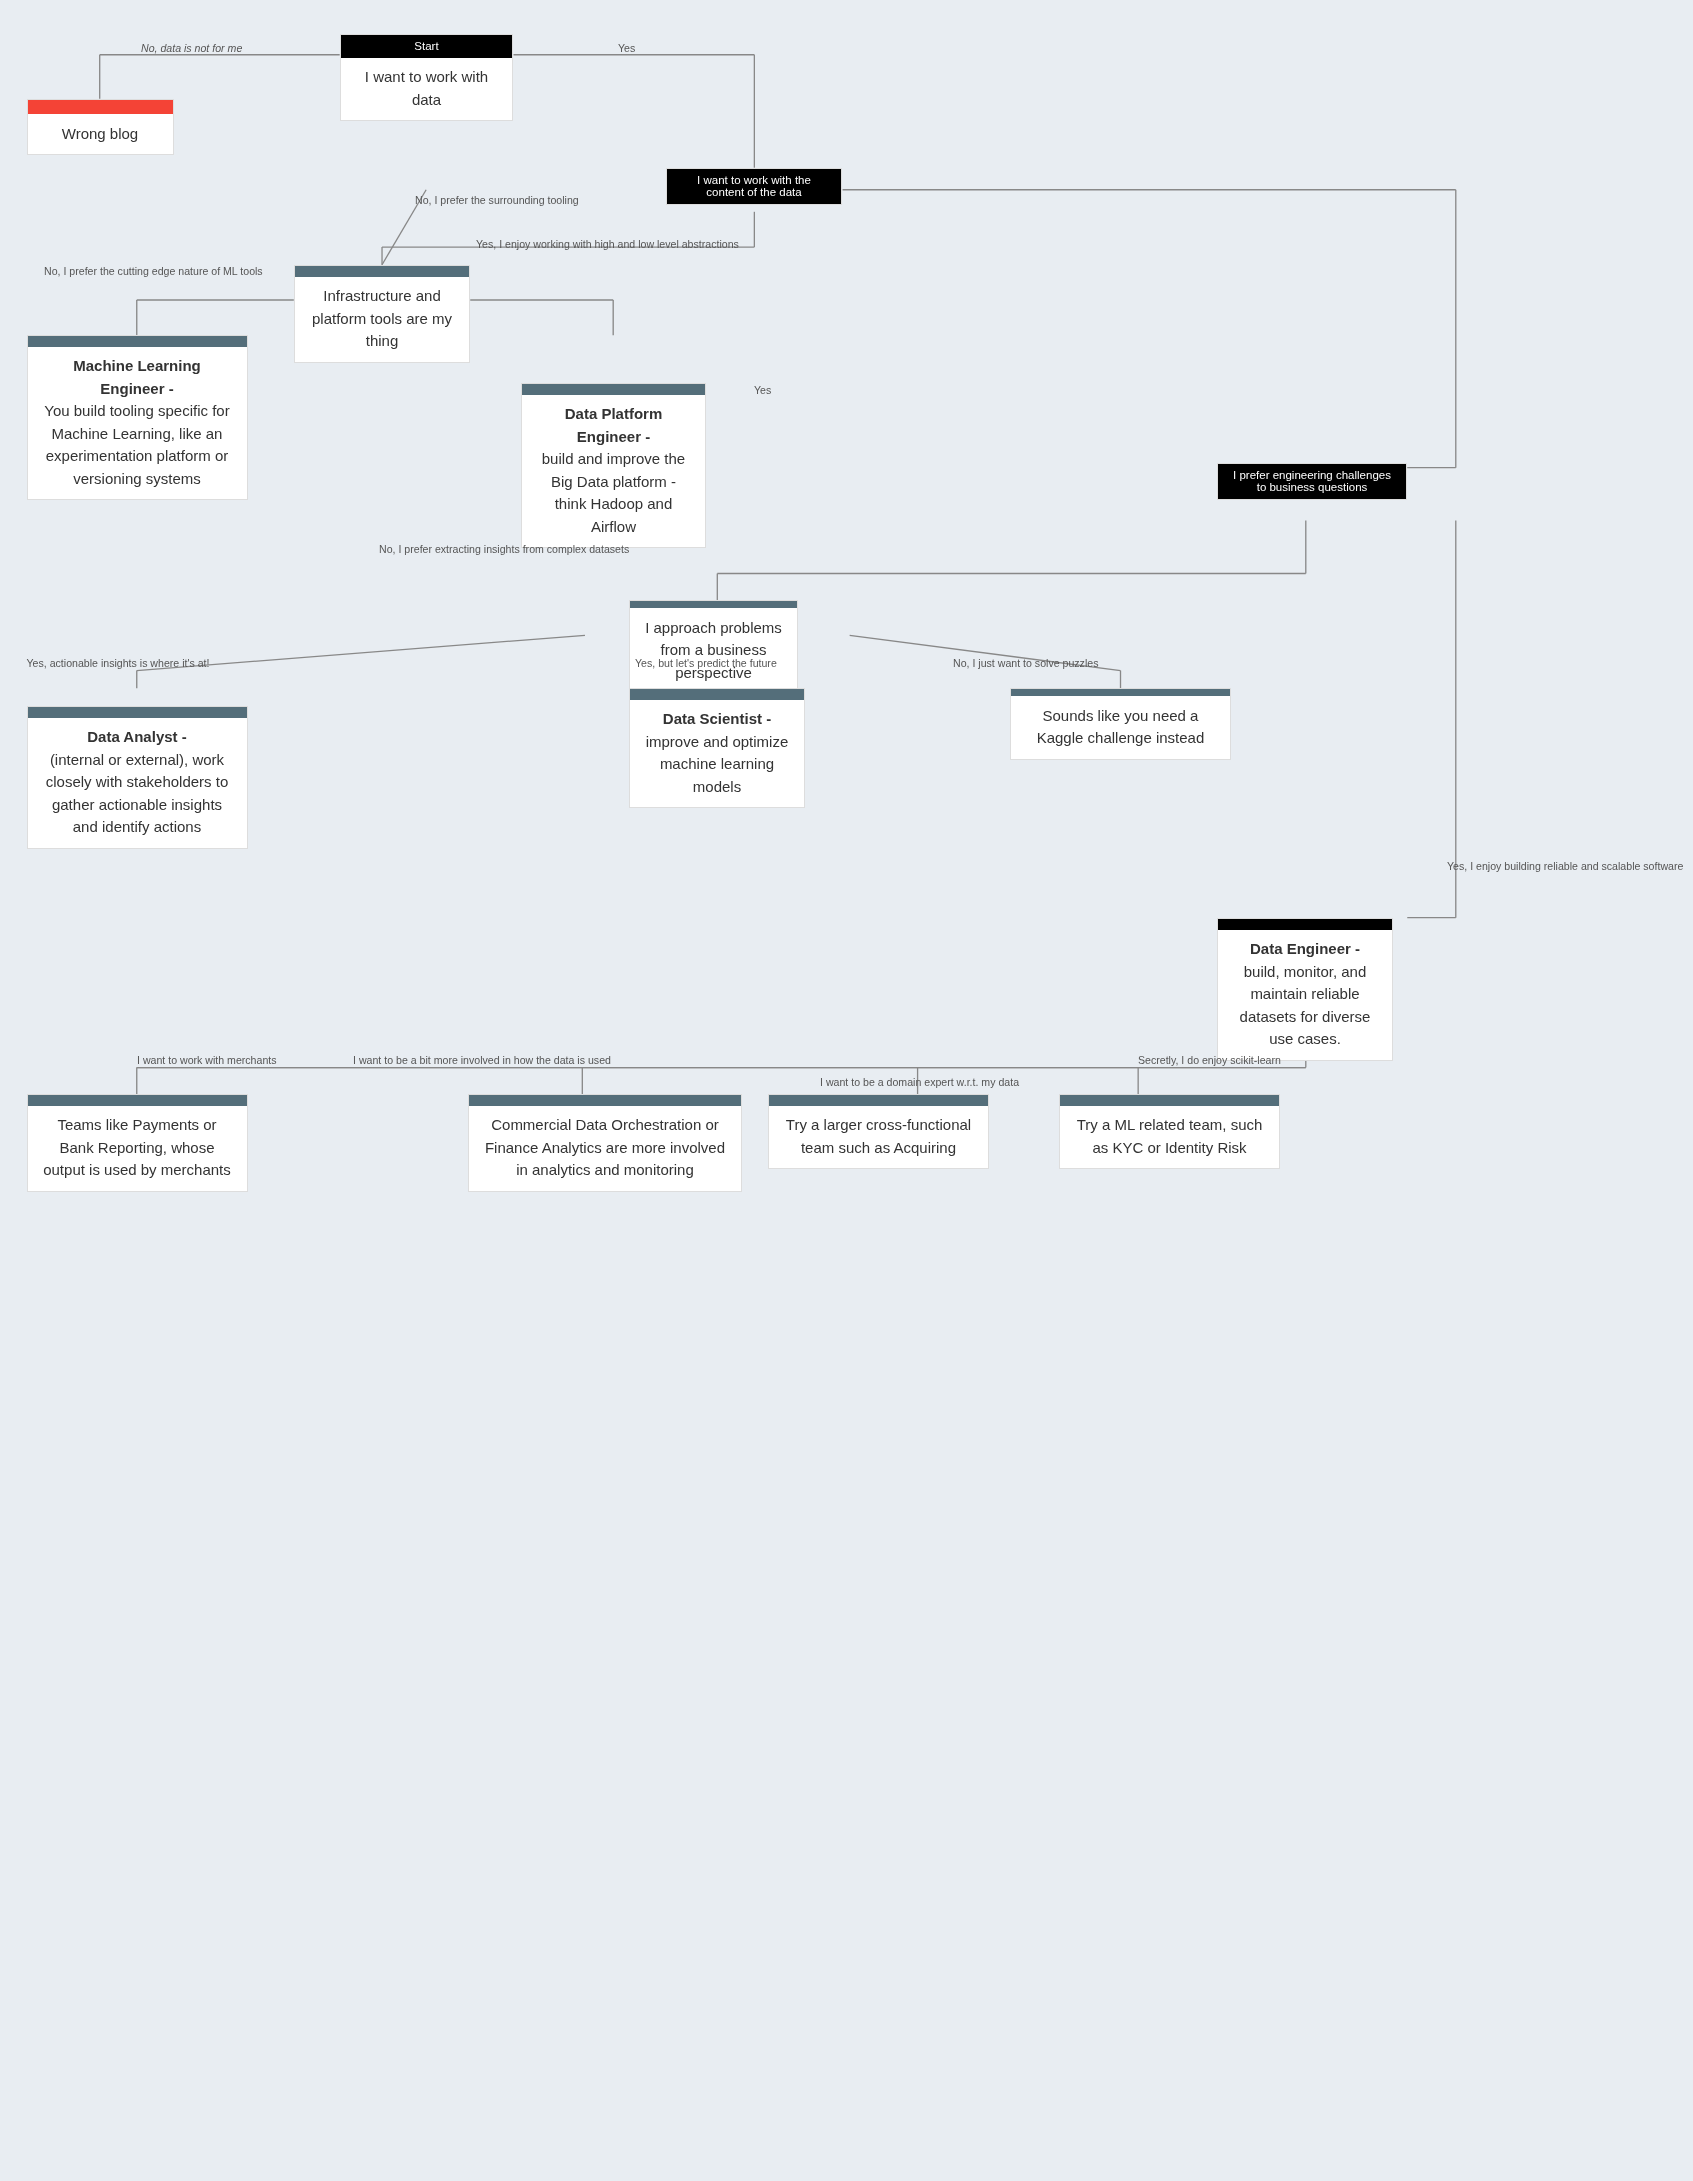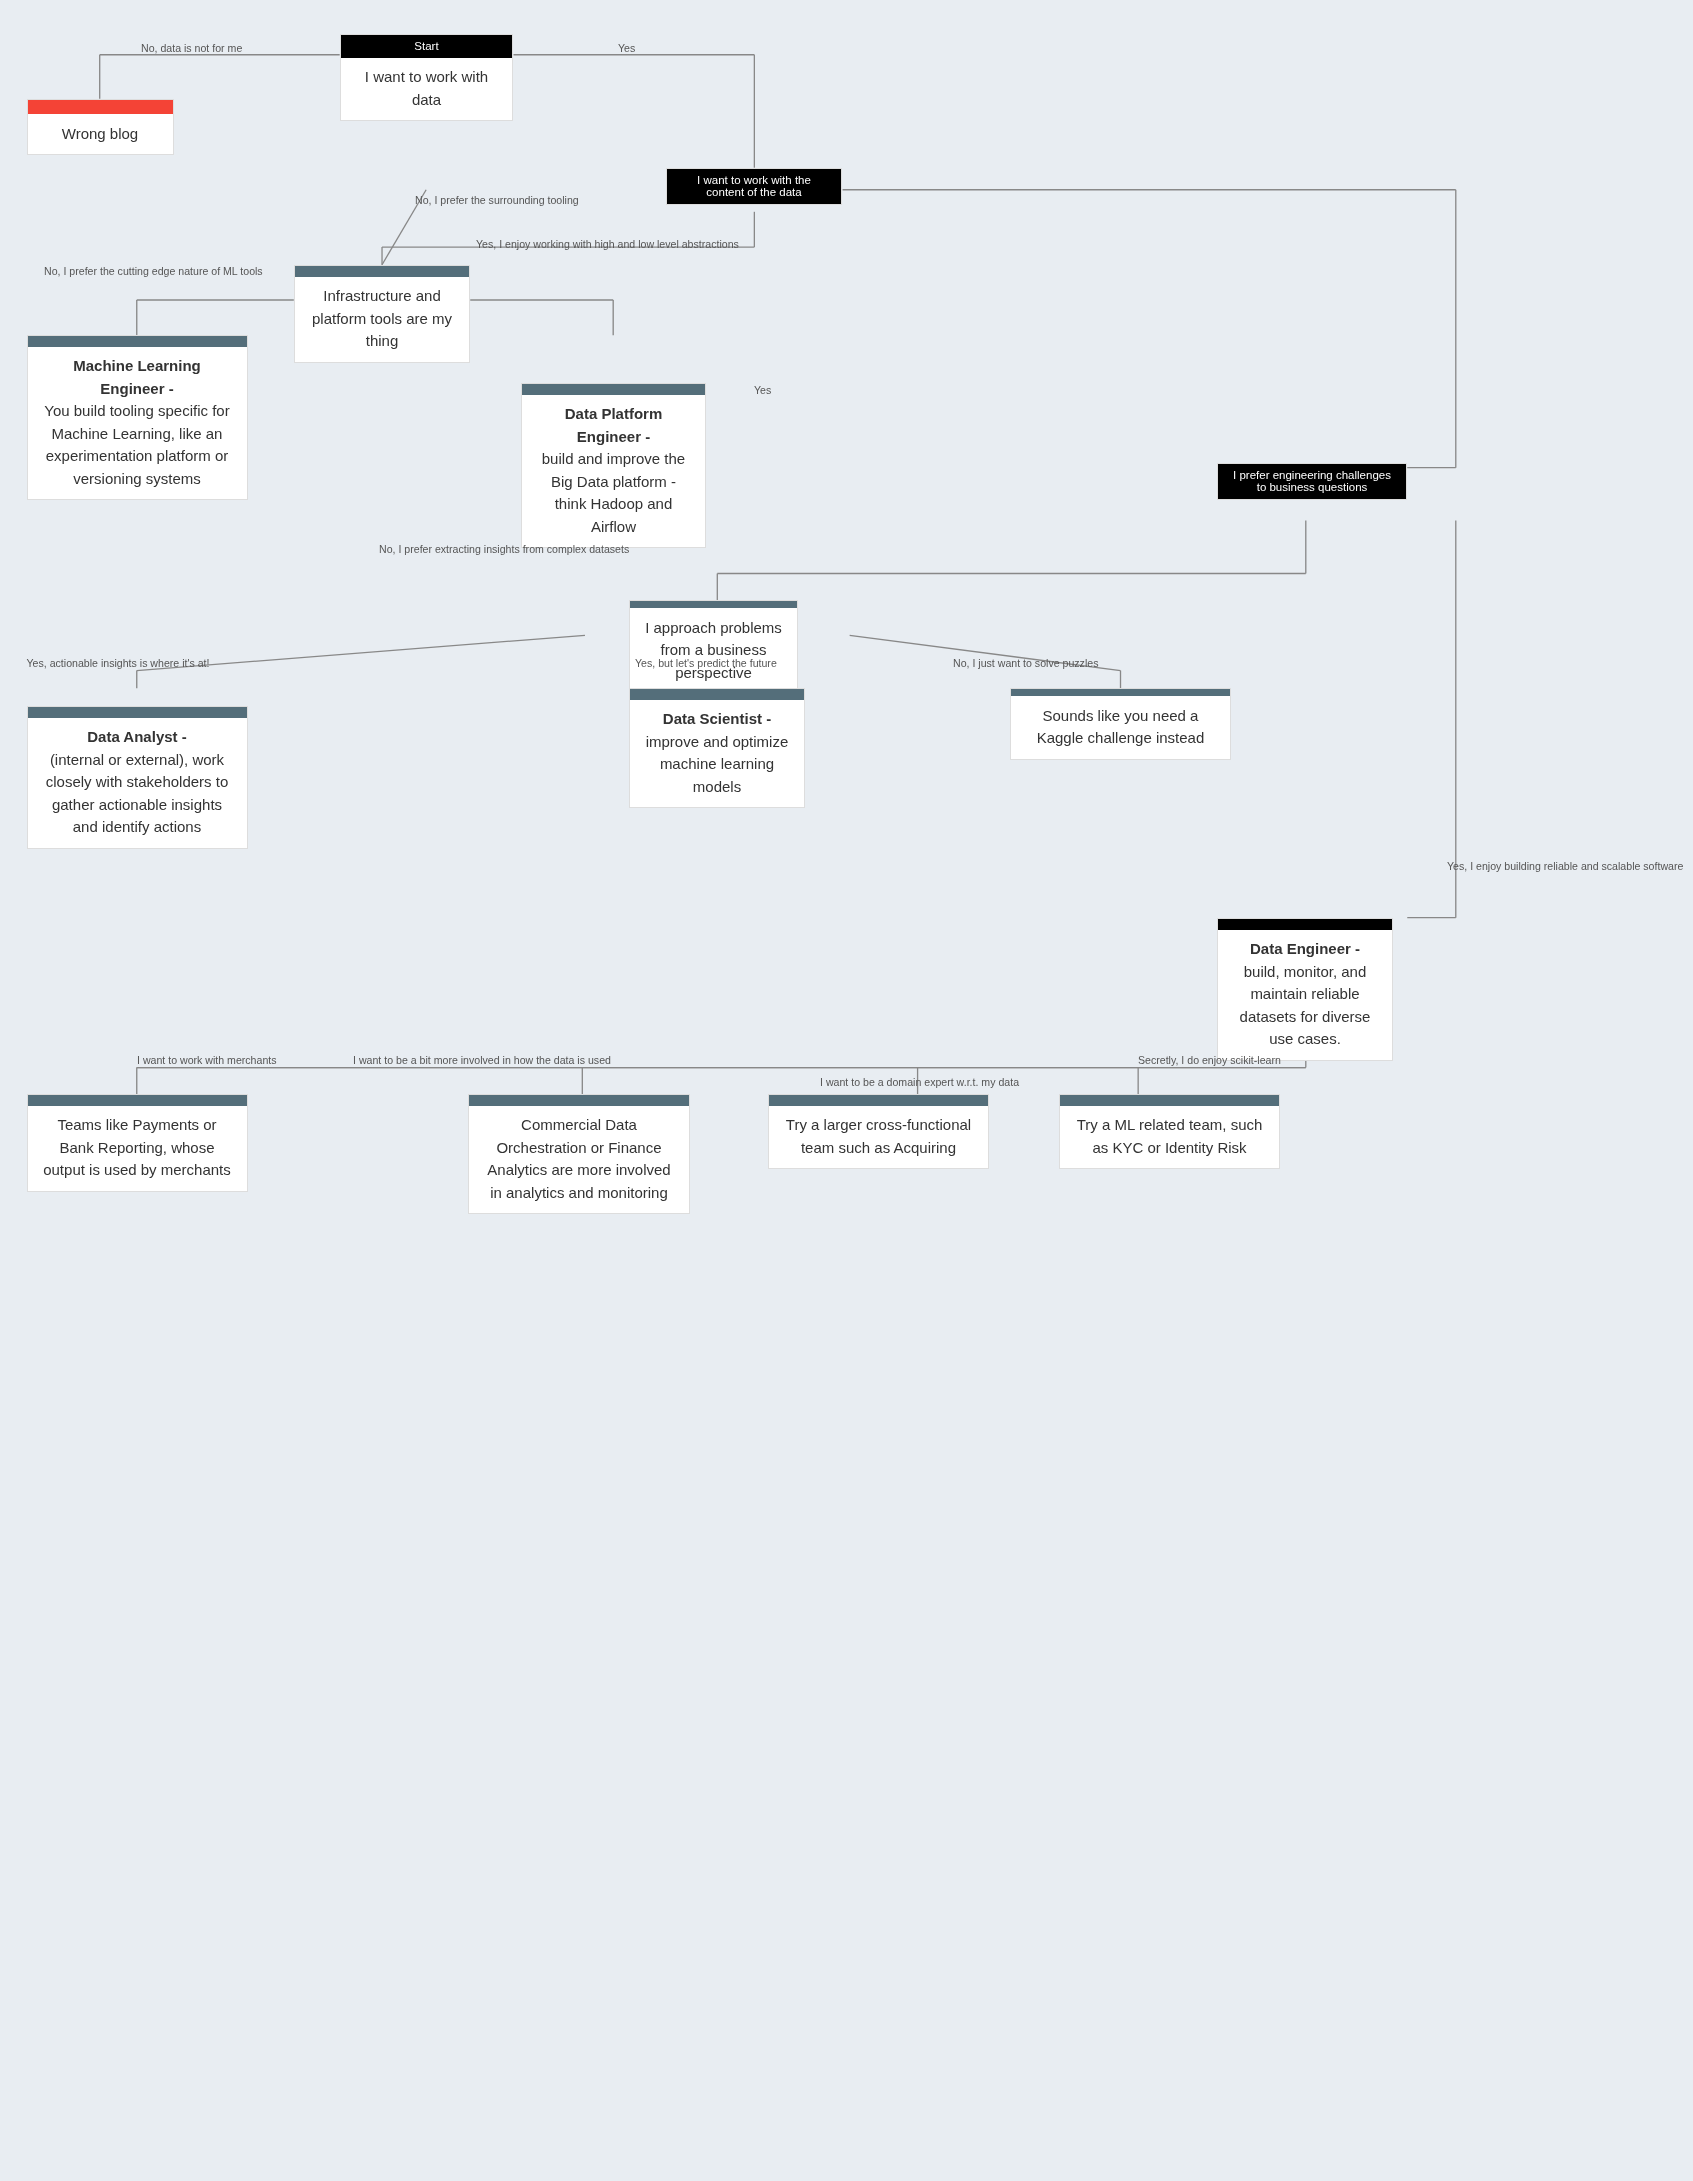--- a/index.html
+++ b/index.html
@@ -145,21 +145,21 @@
     <line x1="1290" y1="1210" x2="1290" y2="1260" class="connector-line"></line>
 
     <line x1="1290" y1="1210" x2="1480" y2="1210" class="connector-line"></line>
   </svg>
 
   <div class="node" style="left:340px; top:34px; width:173px;">
     <div class="node-green-header">Start</div>
     <div class="node-body">I want to work with data</div>
   </div>
 
-  <div class="label-text" style="left:141px; top:42px;">No, data is not for me</div>
+  <div class="label-text" style="left:141px; top:42px;font-style:italic;">No, data is not for me</div>
 
   <div class="label-text" style="left:618px; top:42px;">Yes</div>
 
   <div class="node" style="left:26.5px; top:99px; width:147px;">
     <div class="node-red-header"></div>
     <div class="node-body">Wrong blog</div>
   </div>
 
   <div class="node" style="left:666px; top:168px; width:176px;">
     <div class="node-green-header">I want to work with the content of the data</div>
@@ -246,21 +246,21 @@
 
   <div class="label-text" style="left:820px; top:1076px; white-space:nowrap; text-align:center;">I want to be a domain expert w.r.t. my data</div>
 
   <div class="label-text" style="left:1138px; top:1054px; white-space:nowrap;">Secretly, I do enjoy scikit-learn</div>
 
   <div class="node" style="left:26.5px; top:1094px; width:221px;">
     <div class="node-gray-header"></div>
     <div class="node-body">Teams like Payments or Bank Reporting, whose output is used by merchants</div>
   </div>
 
-  <div class="node" style="left:468px; top:1094px; width:222px;">
+  <div class="node" style="left:468px; top:1094px; width:274px;">
     <div class="node-gray-header"></div>
     <div class="node-body">Commercial Data Orchestration or Finance Analytics are more involved in analytics and monitoring</div>
   </div>
 
   <div class="node" style="left:768px; top:1094px; width:221px;">
     <div class="node-gray-header"></div>
     <div class="node-body">Try a larger cross-functional team such as Acquiring</div>
   </div>
 
   <div class="node" style="left:1059px; top:1094px; width:221px;">

